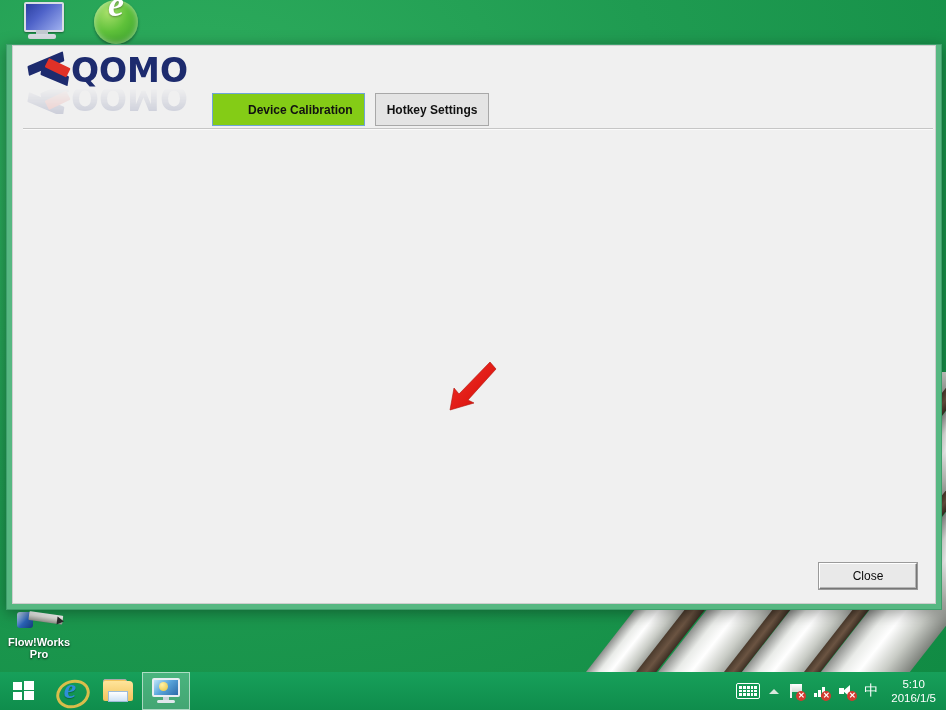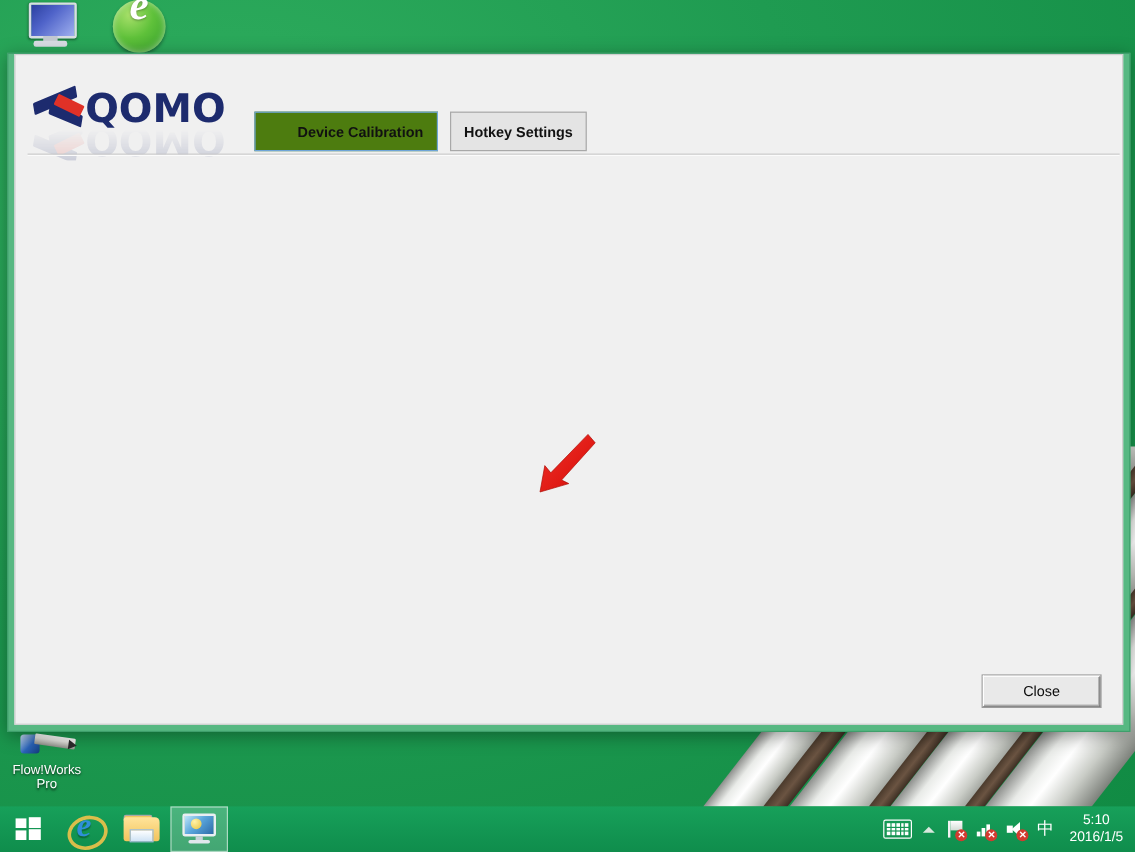--- a/index.html
+++ b/index.html
@@ -211,21 +211,20 @@
   #header-row {
     height: 72px;
     position: relative;
   }
   #logo {
     position: absolute;
     left: 12px;
     top: 8px;
     width: 178px;
     height: 64px;
-    margin-top: 20px;
   }
   .logo-main { position: relative; height: 34px; }
   .logo-mark { position: absolute; left: 4px; top: 5px; width: 46px; height: 28px; }
   .logo-mark .chev-navy {
     position: absolute; left: 0; top: 6px;
     width: 34px; height: 11px;
     background: #1d2b6e;
     transform: skewX(-18deg) rotate(-26deg);
     transform-origin: left bottom;
     border-radius: 1px;
@@ -283,21 +282,21 @@
     justify-content: center;
     font-size: 12px;
     font-weight: bold;
     color: #111111;
     background: #e4e4e4;
     border: 1px solid #a8a8a8;
     cursor: default;
     white-space: nowrap;
   }
   .tab.active {
-    background: #4d7c0f;
+    background: #84cc16;
     border-color: #6fa5d8;
     padding-left: 35px;
   }
 
   #tab-separator {
     position: absolute;
     left: 10px;
     top: 82px;
     width: 910px;
     height: 0;
@@ -542,21 +541,21 @@
     </span>
   </div>
 
   <div class="desktop-icon" style="left:80px; top:0px;">
     <span class="glyph ebrowser-icon">
       <span class="ball"></span>
       <span class="e">e</span>
     </span>
   </div>
 
-  <div class="desktop-icon" style="left:2px; top:608px; width:74px;">
+  <div class="desktop-icon" style="left:2px; top:608px; width:74px;font-weight:bold;">
     <span class="glyph pen-icon">
       <span class="nib"></span>
       <span class="shaft"></span>
       <span class="tip"></span>
     </span>
     <span>Flow!Works</span><br>
     <span>Pro</span>
   </div>
 
   <div id="app-window">

